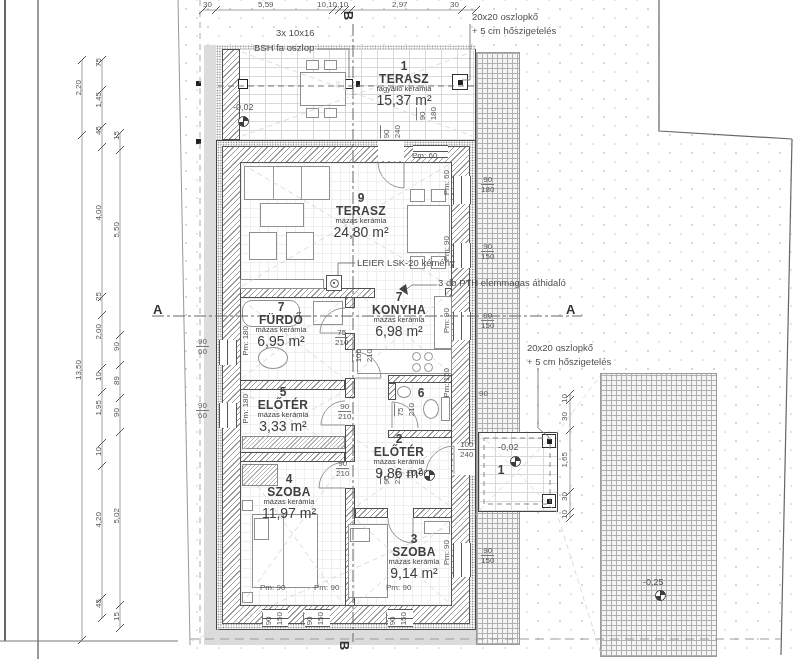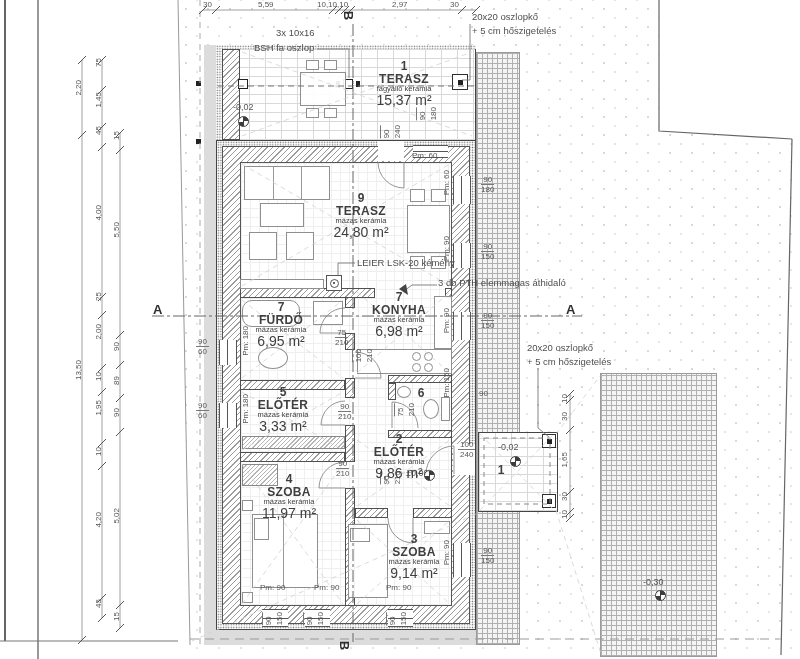--- a/index.html
+++ b/index.html
@@ -346,20 +346,20 @@
       <span class="ann" style="left: 527px; top: 342px;">20x20 oszlopkő</span>
       <span class="ann" style="left: 527px; top: 356px;">+ 5 cm hőszigetelés</span>
       <span class="ann" style="left: 357px; top: 257px;">LEIER LSK-20 kémény</span>
       <span class="ann" style="left: 438px; top: 277px;">3 db PTH elemmagas áthidaló</span>
       <span class="dim" style="left: 233px; top: 103px; font-size: 9px;">-0,02</span>
       <span class="lvl" style="left: 238px; top: 116px;"></span>
       <span class="dim" style="left: 406px; top: 469px; font-size: 9px;">±0,00</span>
       <span class="lvl" style="left: 424px; top: 470px;"></span>
       <span class="dim" style="left: 498px; top: 443px; font-size: 9px;">-0,02</span>
       <span class="lvl" style="left: 510px; top: 456px;"></span>
-      <span class="dim" style="left: 643px; top: 578px; font-size: 9px;">-0,30</span>
+      <span class="dim" style="left: 643px; top: 578px; font-size: 9px;">-0,25</span>
       <span class="lvl" style="left: 655px; top: 590px;"></span>
       <span class="sec" style="left: 153px; top: 302px;">A</span>
       <span class="sec" style="left: 566px; top: 302px;">A</span>
       <span class="sec rot" style="left: 344px; top: 8px;">B</span>
       <span class="sec rot" style="left: 340px; top: 638px;">B</span>
     </div>
 </div>
 
 </body></html>

